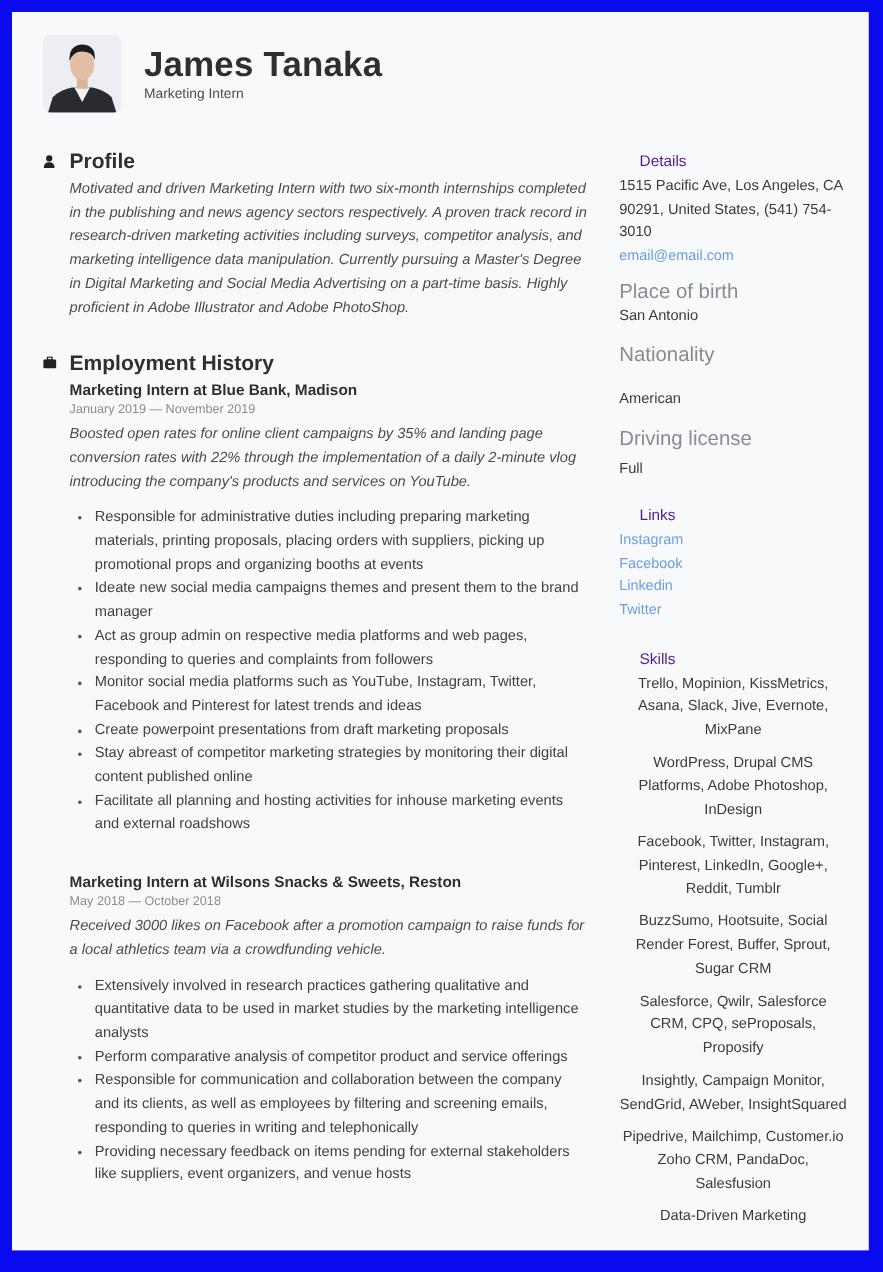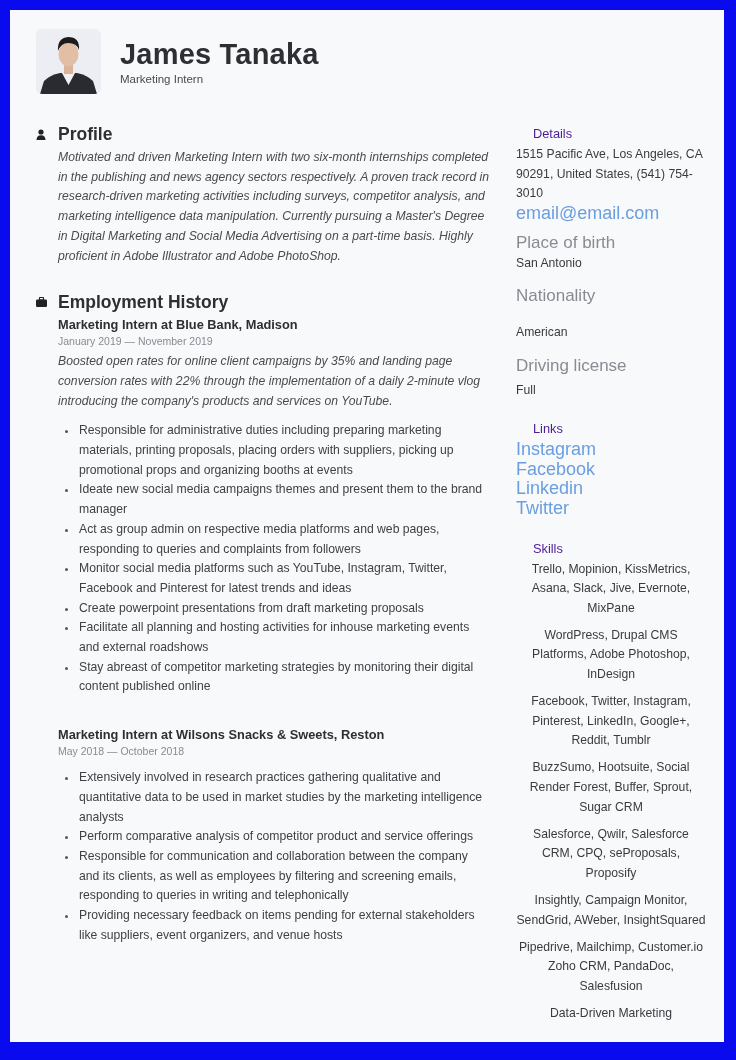--- a/index.html
+++ b/index.html
@@ -104,21 +104,21 @@
   }
   .r-text {
     font-size: 12.2px; color: #3a3b40;
     line-height: 19.6px;
   }
   .r-label {
     font-size: 17px; color: #8a8b92;
     line-height: 19px;
   }
   .r-link {
-    font-size: 18px; color: #6a9ee0;
+    font-size: 12px; color: #6a9ee0;
     line-height: 19.6px;
     display: block;
     text-decoration: none;
   }
   .skill {
     font-size: 12.2px; color: #3a3b40;
     line-height: 19.6px;
     margin-bottom: 7.5px;
   }
 </style>
@@ -169,28 +169,29 @@
       <div class="indent" style="margin-top:3px;">
         <div class="job-title">Marketing Intern at  Blue Bank, Madison</div>
         <div class="job-dates">January 2019 — November 2019</div>
         <p class="italic-text" style="margin-top:4px;">Boosted open rates for online client campaigns by 35% and landing page conversion rates with 22% through the implementation of a daily 2-minute vlog introducing the company's products and services on YouTube.</p>
         <ul class="bullets">
           <li>Responsible for administrative duties including preparing marketing materials, printing proposals, placing orders with suppliers, picking up promotional props and organizing booths at events</li>
           <li>Ideate new social media campaigns themes and present them to the brand manager</li>
           <li>Act as group admin on respective media platforms and web pages, responding to queries and complaints from followers</li>
           <li>Monitor social media platforms such as YouTube, Instagram, Twitter, Facebook and Pinterest for latest trends and ideas</li>
           <li>Create powerpoint presentations from draft marketing proposals</li>
+          <li>Stay abreast of competitor marketing strategies by monitoring their digital content published online</li>
           <li>Facilitate all planning and hosting activities for inhouse marketing events and external roadshows</li>
-          <li>Stay abreast of competitor marketing strategies by monitoring their digital content published online</li>
         </ul>
       </div>
 
       <div class="indent" style="margin-top:29px;">
         <div class="job-title">Marketing Intern at  Wilsons Snacks &amp; Sweets, Reston</div>
         <div class="job-dates">May 2018 — October 2018</div>
+        <p class="italic-text" style="margin-top:4px;">Received 3000 likes on Facebook after a promotion campaign to raise funds for a local athletics team via a crowdfunding vehicle.</p>
         <ul class="bullets">
           <li>Extensively involved in research practices gathering qualitative and quantitative data to be used in market studies by the marketing intelligence analysts</li>
           <li>Perform comparative analysis of competitor product and service offerings</li>
           <li>Responsible for communication and collaboration between the company and its clients, as well as employees by filtering and screening emails, responding to queries in writing and telephonically</li>
           <li>Providing necessary feedback on items pending for external stakeholders like suppliers, event organizers, and venue hosts</li>
         </ul>
       </div>
     </section>
   </div>
 

